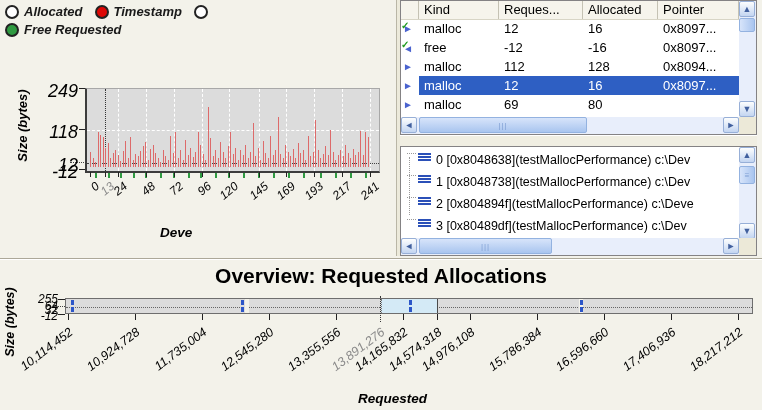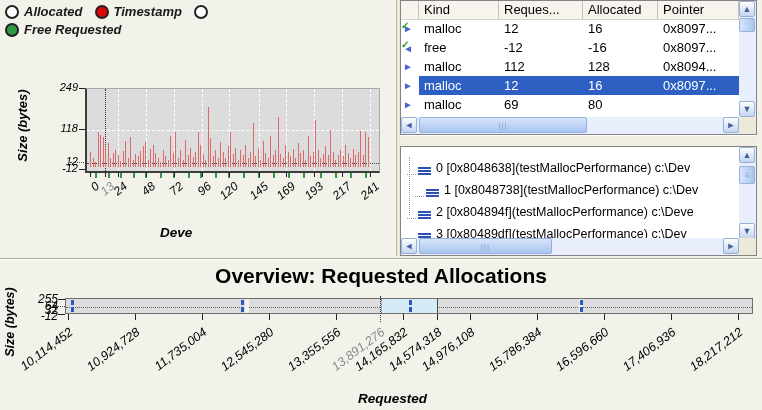--- a/index.html
+++ b/index.html
@@ -18,21 +18,21 @@
         border-left:2px solid #3c3c3c;border-bottom:2px solid #3c3c3c;}
   .vgrid{position:absolute;top:0;bottom:0;width:0;border-left:1px dashed #fff;}
   .hgrid{position:absolute;left:0;right:0;height:0;border-top:1px dashed #fff;}
   .dotline-h{position:absolute;height:0;border-top:1px dotted #444;}
   .dotline-v{position:absolute;width:0;border-left:1px dotted #333;}
   .bar{position:absolute;width:1px;background:#dd6a6a;}
   .freemark{position:absolute;width:2px;height:5px;bottom:-7px;background:#2f9a41;}
   .xtickline{position:absolute;width:1px;height:5px;background:#222;}
   .xticklab{position:absolute;width:34px;text-align:right;font-style:italic;font-size:12px;
             transform:rotate(-40deg);transform-origin:100% 0;}
-  .ytick{position:absolute;width:44px;text-align:right;font-style:italic;font-size:11px;}
+  .ytick{position:absolute;width:44px;text-align:right;font-style:italic;font-size:18px;}
   .ydash{position:absolute;height:1px;background:#222;}
   .ylab{position:absolute;font-weight:bold;font-style:italic;font-size:13px;text-align:center;
         transform:rotate(-90deg);}
   .axis-name{position:absolute;font-weight:bold;font-style:italic;font-size:13.5px;}
   .gray{color:#8a8a8a;}
   
   .panel{position:absolute;background:#fff;border:1px solid #848284;box-sizing:border-box;}
   .panel-table{left:400px;top:0;width:357px;height:135px;}
   .panel-stack{left:400px;top:146px;width:357px;height:110px;}
   .tbl-header{position:absolute;left:0;top:0;height:18px;display:flex;background:#f6f4ec;
@@ -41,21 +41,21 @@
   .rows{position:absolute;left:0;top:18px;width:338px;height:98px;overflow:hidden;}
   .tr{display:flex;height:19px;font-size:13px;align-items:center;}
   .td{box-sizing:border-box;padding-left:5px;overflow:hidden;white-space:nowrap;height:19px;line-height:19px;}
   .tr.sel .td.hl{background:#2e5fc3;color:#fff;}
   .iconcell{width:18px;padding-left:2px;position:relative;}
   .arrow{color:#4a63cf;font-size:10px;line-height:19px;}
   .arrow.left{display:inline-block;transform:scaleX(-1);}
   .check{position:absolute;left:0;top:-3px;color:#1d9a1d;font-size:10px;font-weight:bold;}
   
   .stackrows{position:absolute;left:0;top:0;width:338px;height:92px;overflow:hidden;}
-  .srow{position:absolute;left:0;height:22px;display:flex;align-items:flex-end;font-size:12.5px;white-space:nowrap;}
+  .srow{position:absolute;left:0;height:22px;display:flex;align-items:flex-start;font-size:12.5px;white-space:nowrap;}
   .treeline-v{position:absolute;width:0;border-left:1px dotted #9a9a9a;}
   .treeline-h{width:9px;height:0;border-top:1px dotted #9a9a9a;margin-left:6px;flex:none;}
   .barsicon{width:13px;height:8px;flex:none;margin:0 5px 0 2px;
             background:repeating-linear-gradient(#2b50b8 0 2px,rgba(0,0,0,0) 2px 3px);}
   
   .sb-v{position:absolute;width:17px;background:#e8eefb;}
   .sb-h{position:absolute;height:17px;background:#e8eefb;}
   .sb-btn{position:absolute;width:16px;height:16px;box-sizing:border-box;
           background:linear-gradient(#fdfefe,#c3d5f1);border:1px solid #97afd7;border-radius:2px;
           color:#41609e;font-size:9px;line-height:14px;text-align:center;}
@@ -371,21 +371,21 @@
   <div class="splitter"></div>
 
   <div class="panel panel-stack">
     <div class="stackrows" id="stack-rows">
       <div class="treeline-v" style="left:8px;top:10px;height:58px;"></div>
     <div class="srow" style="top: 6px;">
           <div class="treeline-h"></div>
           <div class="barsicon"></div>
           <div>0 [0x8048638](testMallocPerformance) c:\Dev</div>
         </div>
-        <div class="srow" style="top: 28px; margin-left: 8px;">
+        <div class="srow" style="top: 28px;">
           <div class="treeline-h"></div>
           <div class="barsicon"></div>
           <div>1 [0x8048738](testMallocPerformance) c:\Dev</div>
         </div>
         <div class="srow" style="top: 50px;">
           <div class="treeline-h"></div>
           <div class="barsicon"></div>
           <div>2 [0x804894f](testMallocPerformance) c:\Deve</div>
         </div>
         <div class="srow" style="top: 72px;">

